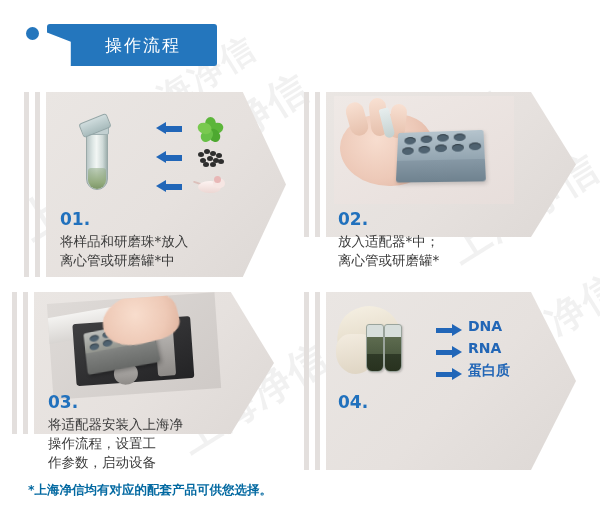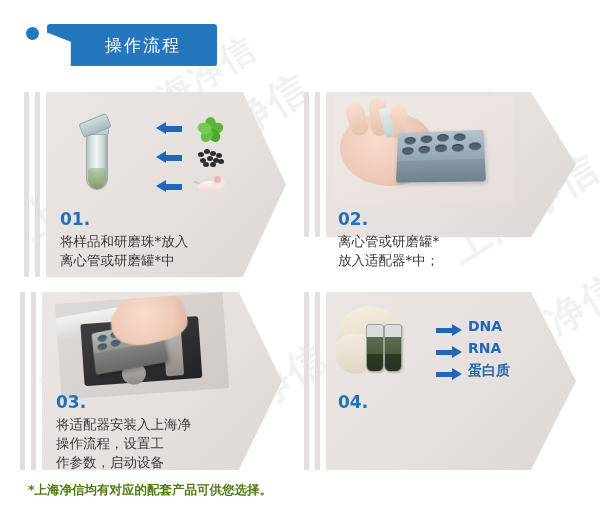--- a/index.html
+++ b/index.html
@@ -418,21 +418,21 @@
     font-family: "DejaVu Sans", sans-serif;
     font-size: 14px;
     font-weight: bold;
     white-space: nowrap;
   }
 
   
   .footnote {
     position: absolute;
     left: 28px; top: 482px;
-    color: #4d7c0f;
+    color: #0369a1;
     font-family: "DejaVu Sans", sans-serif;
     font-size: 12.5px;
     font-weight: bold;
     white-space: nowrap;
     z-index: 20;
   }
 </style>
 </head>
 <body>
 
@@ -546,26 +546,26 @@
         <div class="hole" style="left:22px; top:15px; width:12px; height:8px;"></div>
         <div class="hole" style="left:39px; top:14px; width:12px; height:8px;"></div>
         <div class="hole" style="left:56px; top:14px; width:12px; height:8px;"></div>
         <div class="hole" style="left:73px; top:13px; width:12px; height:8px;"></div>
       </div>
     </div>
   </div>
 
   <div class="step-num" style="left:34px; top:117px;">02.</div>
   <div class="step-text" style="left:34px; top:140px;">
+    <div>放入适配器*中；</div>
     <div>离心管或研磨罐*</div>
-    <div>放入适配器*中；</div>
   </div>
 </div>
 
-<div class="card" style="left:20px; top:292px; width:262px; height:178px;">
+<div class="card" style="left:12px; top:292px; width:262px; height:142px;">
   <div class="card-bars">
     <div class="bar b1"></div>
     <div class="bar b2"></div>
   </div>
   <div class="card-body" style="width:240px;"></div>
 
   <div class="card-photo photo3" style="left:38px; top:6px; width:168px; height:96px;">
     <div class="machine-top"></div>
     <div class="machine-cav"></div>
     <div class="machine-part" style="left:106px; top:34px; width:18px; height:46px;"></div>

